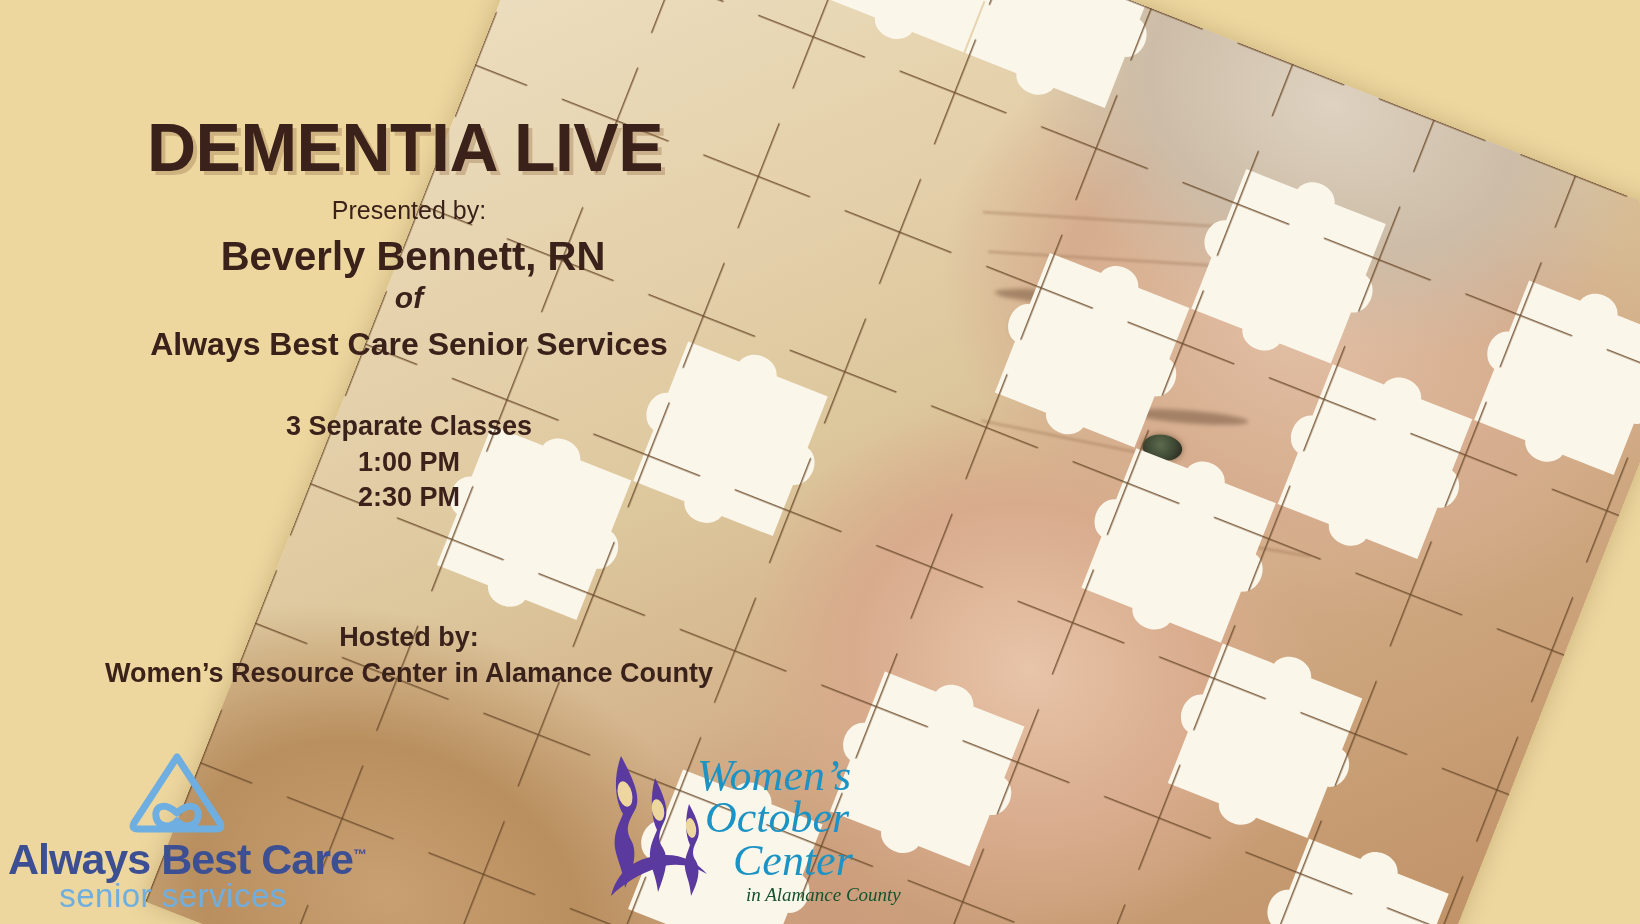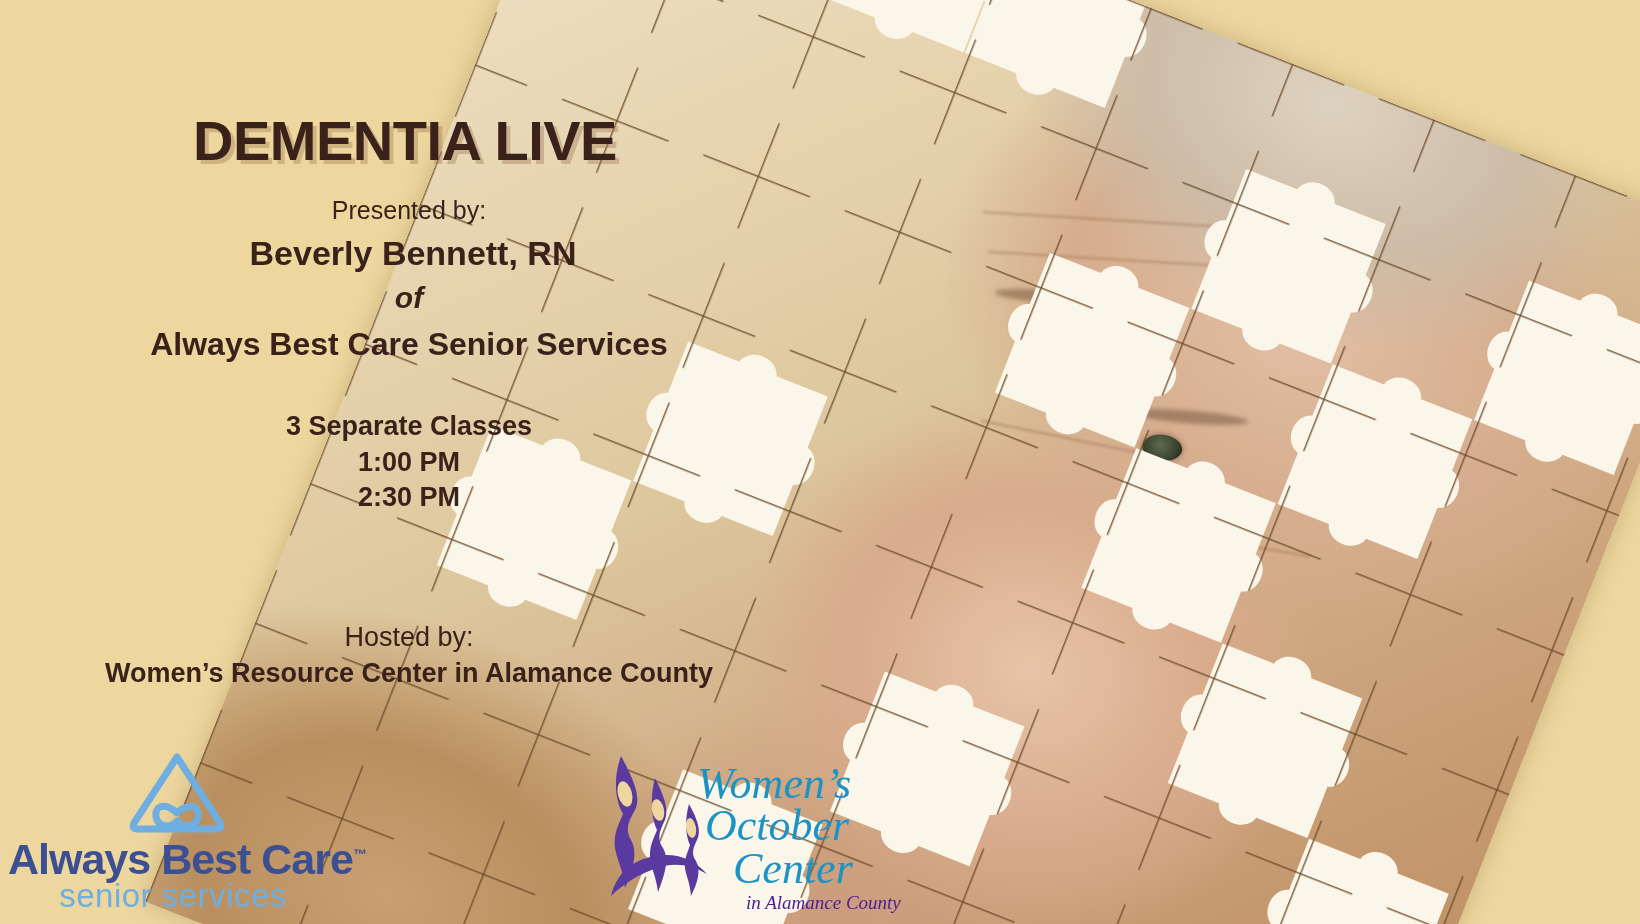--- a/index.html
+++ b/index.html
@@ -61,48 +61,48 @@
   #puzzle-grid{position:absolute;inset:0;}
 
   
   #text-col{
     position:absolute;left:0;top:0;width:818px;height:924px;
     text-align:center;
     color:#3A211A;
   }
   #title{
     position:absolute;left:0;right:8px;top:108px;
-    font-size:56px;font-weight:bold;letter-spacing:-0.5px;
+    font-size:68px;font-weight:bold;letter-spacing:-0.5px;
     color:#3A211A;
     text-shadow:4px 4px 0 rgba(150,110,70,.35);
     font-family:"Liberation Sans", sans-serif;
   }
   #presented-by{
     position:absolute;left:0;right:0;top:196px;
     font-size:25px;font-weight:normal;
   }
   #presenter-name{
     position:absolute;left:8px;right:0;top:234px;
-    font-size:34px;font-weight:bold;
+    font-size:40px;font-weight:bold;
   }
   #presenter-of{
     position:absolute;left:0;right:0;top:281px;
     font-size:30px;font-weight:bold;font-style:italic;
   }
   #presenter-org{
     position:absolute;left:0;right:0;top:326px;
     font-size:32px;font-weight:bold;
   }
   #schedule{
     position:absolute;left:0;right:0;top:409px;
     font-size:27px;font-weight:bold;line-height:35.5px;
   }
   #hosted-by{
     position:absolute;left:0;right:0;top:622px;
-    font-size:27px;font-weight:normal;
+    font-size:27px;font-weight:bold;
   }
   #host-name{
     position:absolute;left:0;right:0;top:658px;
     font-size:27px;font-weight:bold;
   }
 
   
   #abc-logo{
     position:absolute;left:8px;top:735px;width:330px;height:180px;
   }
@@ -120,31 +120,31 @@
     text-align:center;
     font-size:33px;color:#6FAEE0;letter-spacing:.5px;
   }
 
   
   #wrc-logo{
     position:absolute;left:595px;top:742px;width:340px;height:180px;
   }
   #wrc-mark{position:absolute;left:0px;top:6px;width:118px;height:148px;}
   #wrc-words{
-    position:absolute;left:88px;top:8px;width:260px;height:160px;
+    position:absolute;left:88px;top:0px;width:260px;height:160px;
     font-family:"Liberation Serif", serif;
     font-style:italic;color:#1B93C4;
   }
   #wrc-w1{position:absolute;left:14px;top:8px;font-size:44px;}
   #wrc-w2{position:absolute;left:22px;top:50px;font-size:44px;}
   #wrc-w3{position:absolute;left:50px;top:93px;font-size:44px;}
   #wrc-sub{
     position:absolute;left:63px;top:142px;
     font-family:"Liberation Serif", serif;
-    font-style:italic;font-size:19px;color:#4c1d95;
+    font-style:italic;font-size:19px;color:#14532d;
   }
 </style>
 </head>
 <body>
 
 <div id="flyer">
 
   <div id="photo-panel">
     <div class="photo-base"></div>
 

